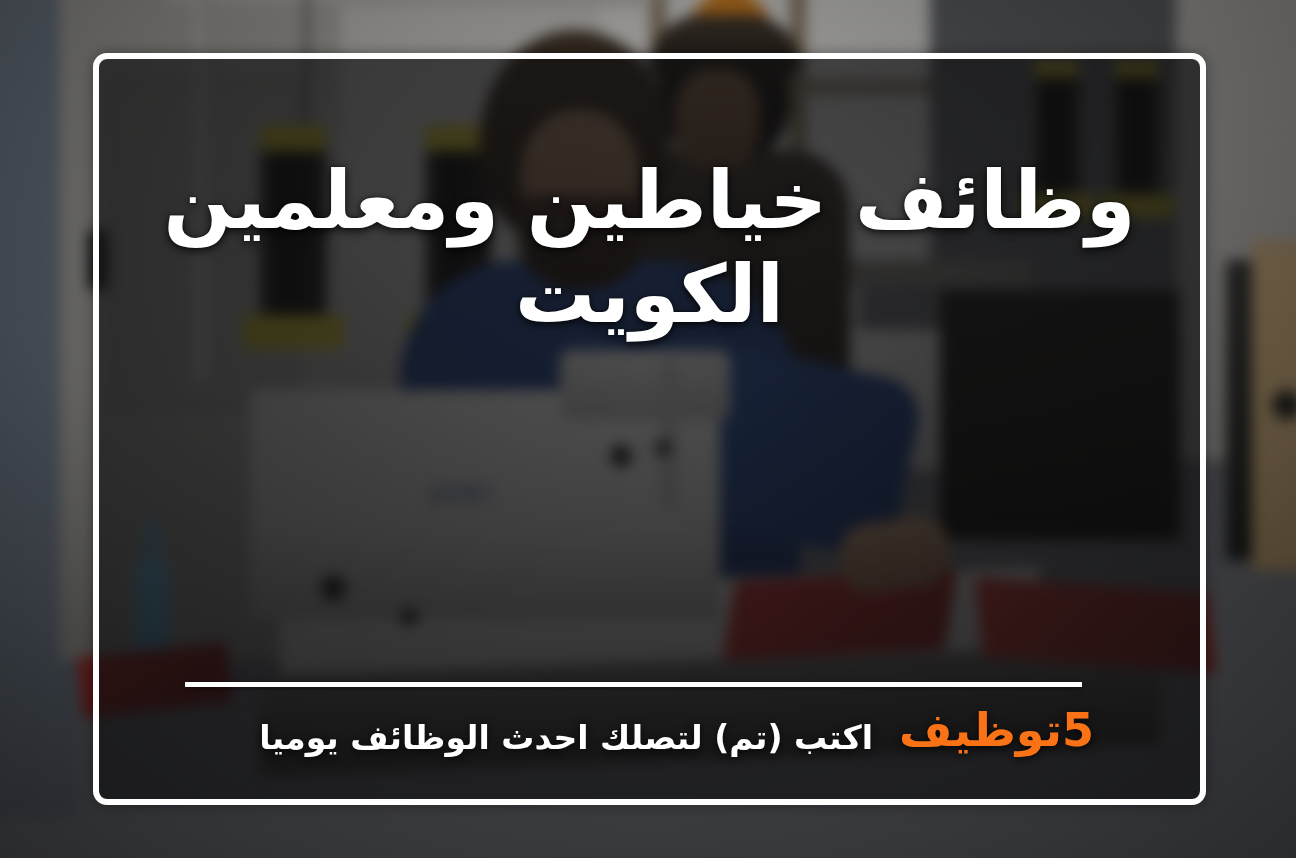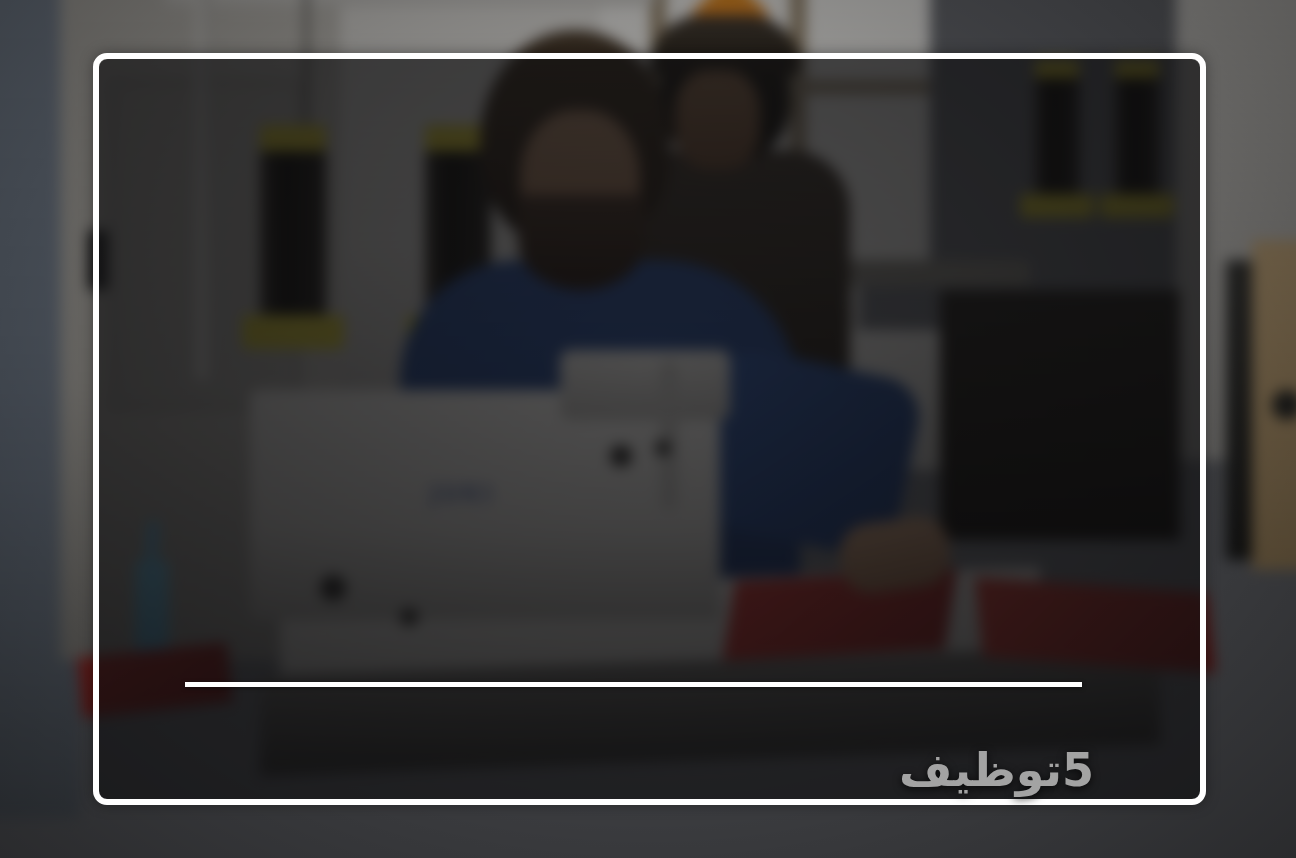--- a/index.html
+++ b/index.html
@@ -153,27 +153,26 @@
     background:#ffffff;box-shadow:0 1px 4px rgba(0,0,0,.5);
   }
 
   .footer{
     position:absolute;left:0;top:648px;width:1101px;
     display:flex;flex-direction:row;align-items:baseline;
     justify-content:flex-start;direction:rtl;
     padding:0 18px;box-sizing:border-box;
   }
   .brand{
-    color:#a3a3a3;
+    color:#f97316;
     font-family:"DejaVu Sans","Liberation Sans",sans-serif;
     font-weight:700;font-size:46px;line-height:1;
     text-shadow:0 2px 8px rgba(0,0,0,.75);
     white-space:nowrap;
     padding-right:88px;
-    margin-top:40px;
   }
   .tagline{
     color:#ffffff;
     font-family:"DejaVu Sans","Liberation Sans",sans-serif;
     font-weight:700;font-size:33px;line-height:1;
     text-shadow:0 2px 8px rgba(0,0,0,.75);
     white-space:nowrap;
     padding-right:26px;
     position:relative;top:3px;
   }
@@ -254,22 +253,25 @@
     </div>
     <div class="vignette"></div>
   </div>
 
   <div class="scrim"></div>
   <div class="frame"></div>
 
   <div class="content">
 
     <div class="headline">
+      <div>وظائف خياطين ومعلمين</div>
+      <div>الكويت</div>
     </div>
 
     <div class="divider"></div>
 
     <div class="footer">
       <div class="brand">5توظيف</div>
+      <div class="tagline">اكتب (تم) لتصلك احدث الوظائف يوميا</div>
     </div>
 
   </div>
 </div>
 
 </body></html>

